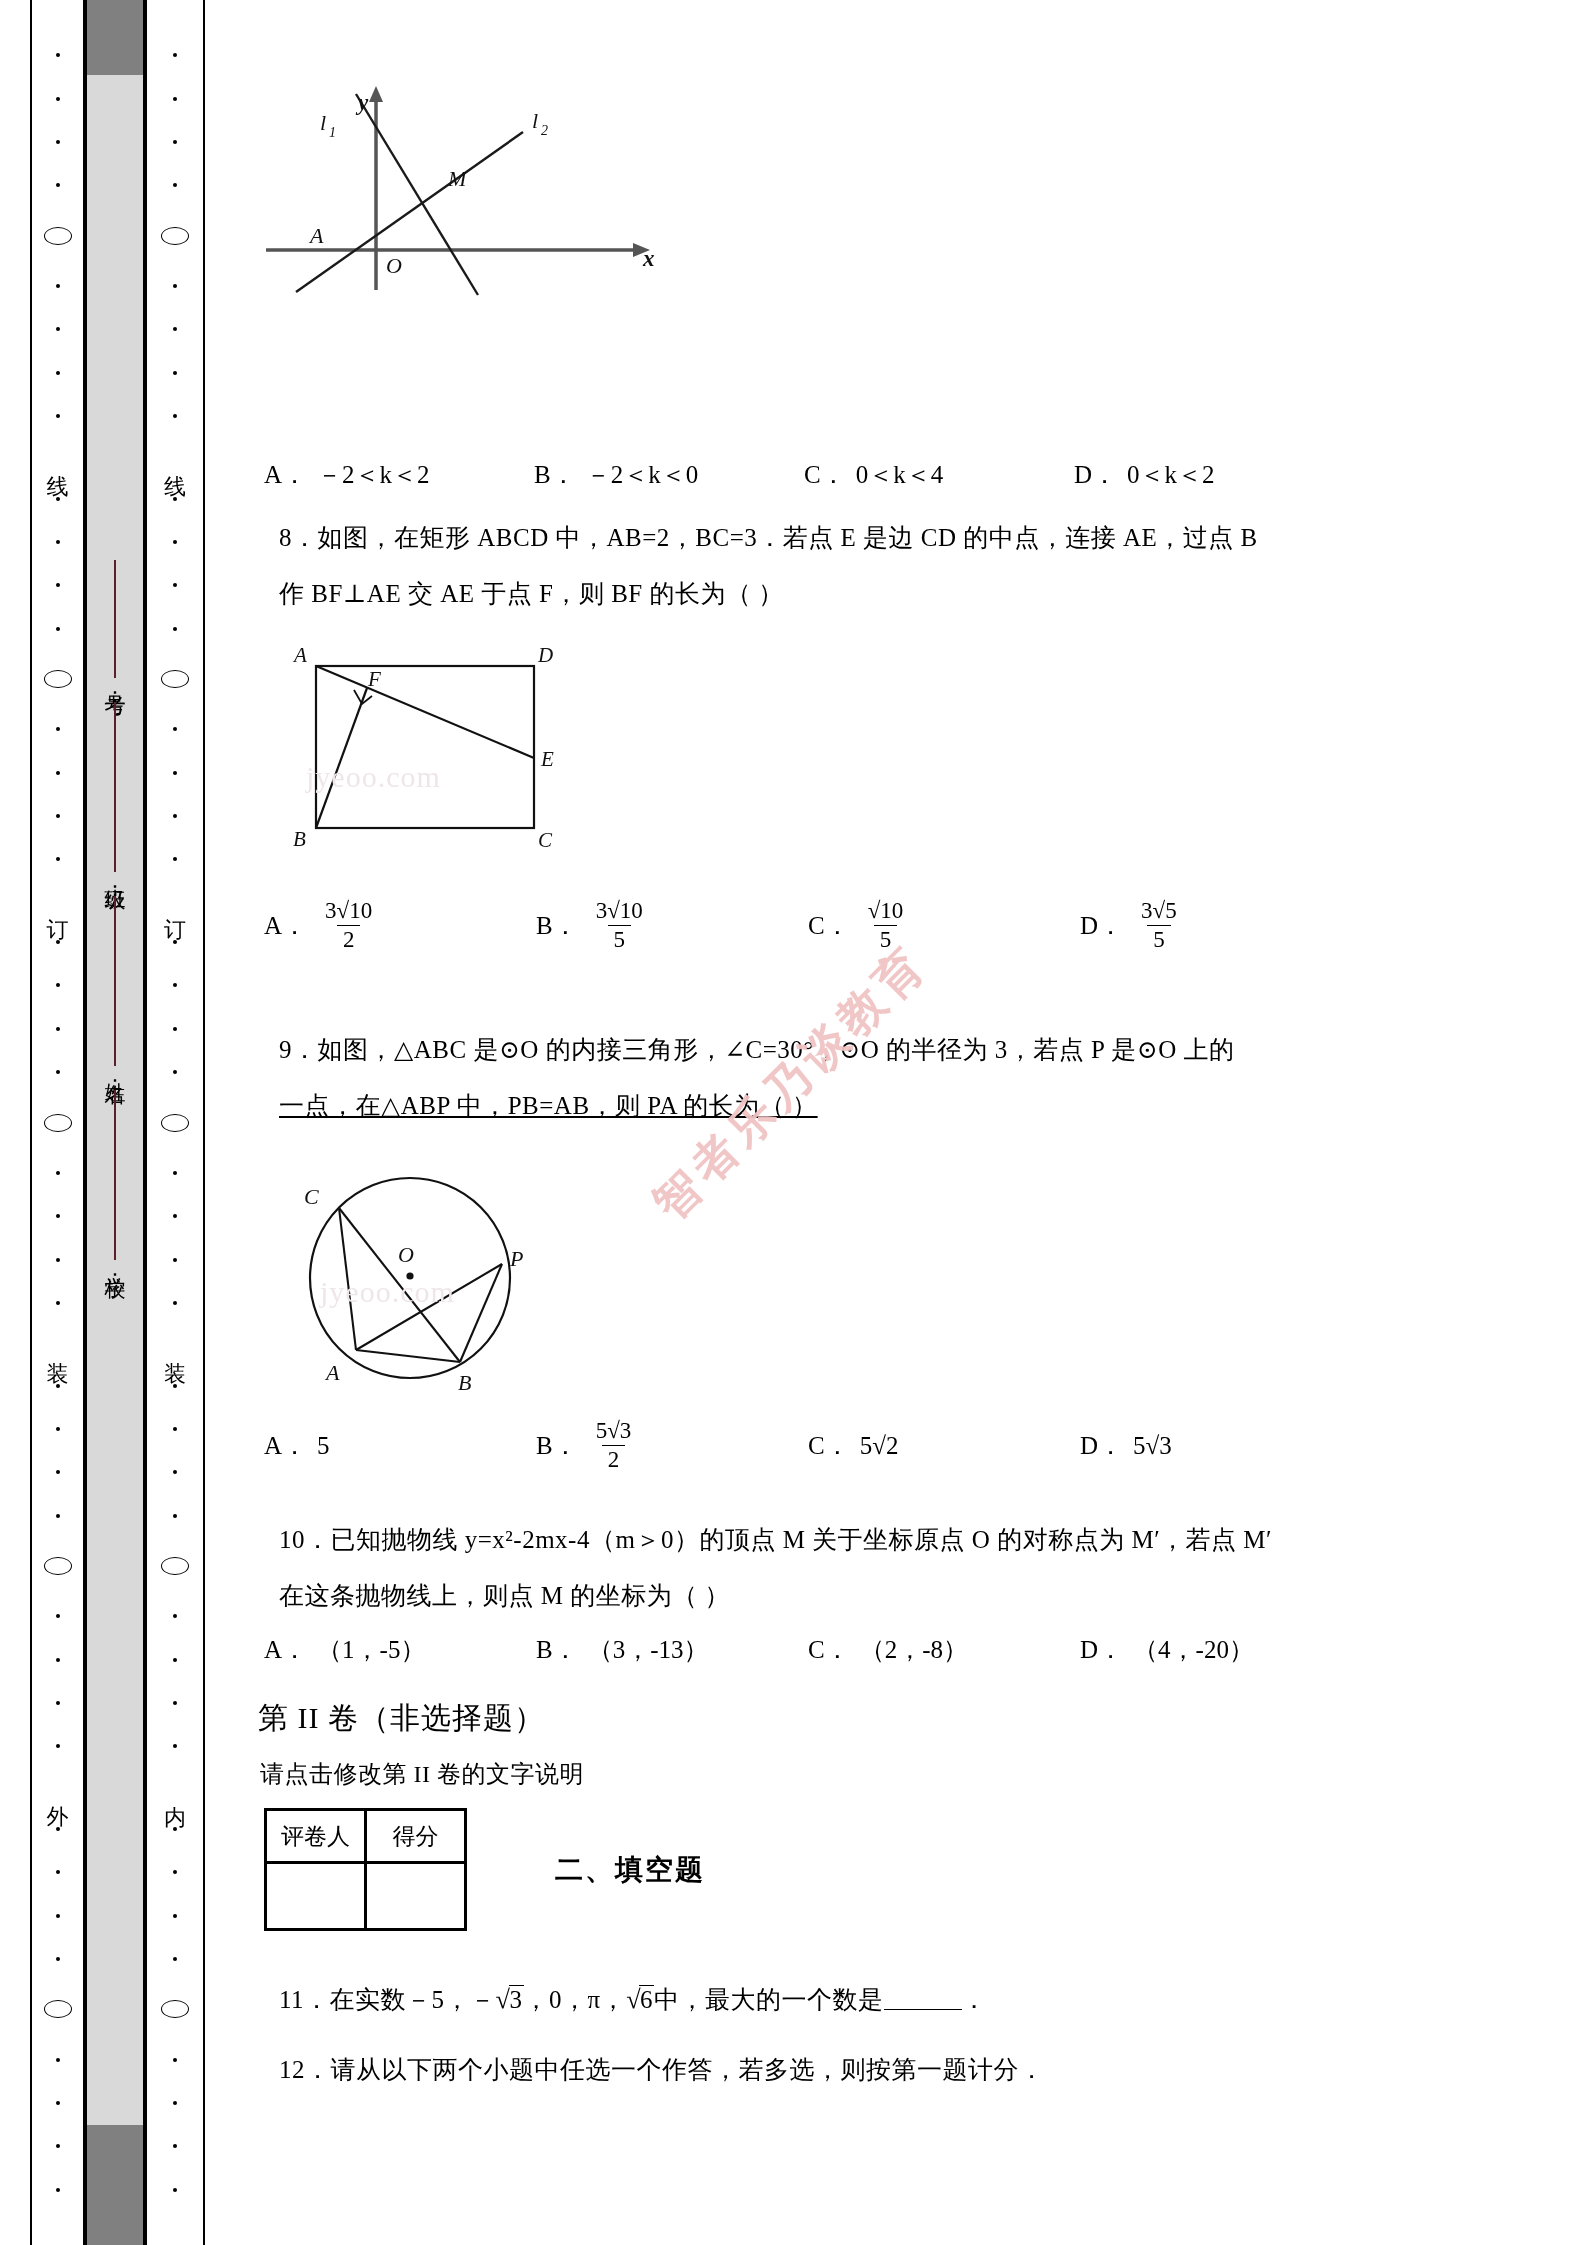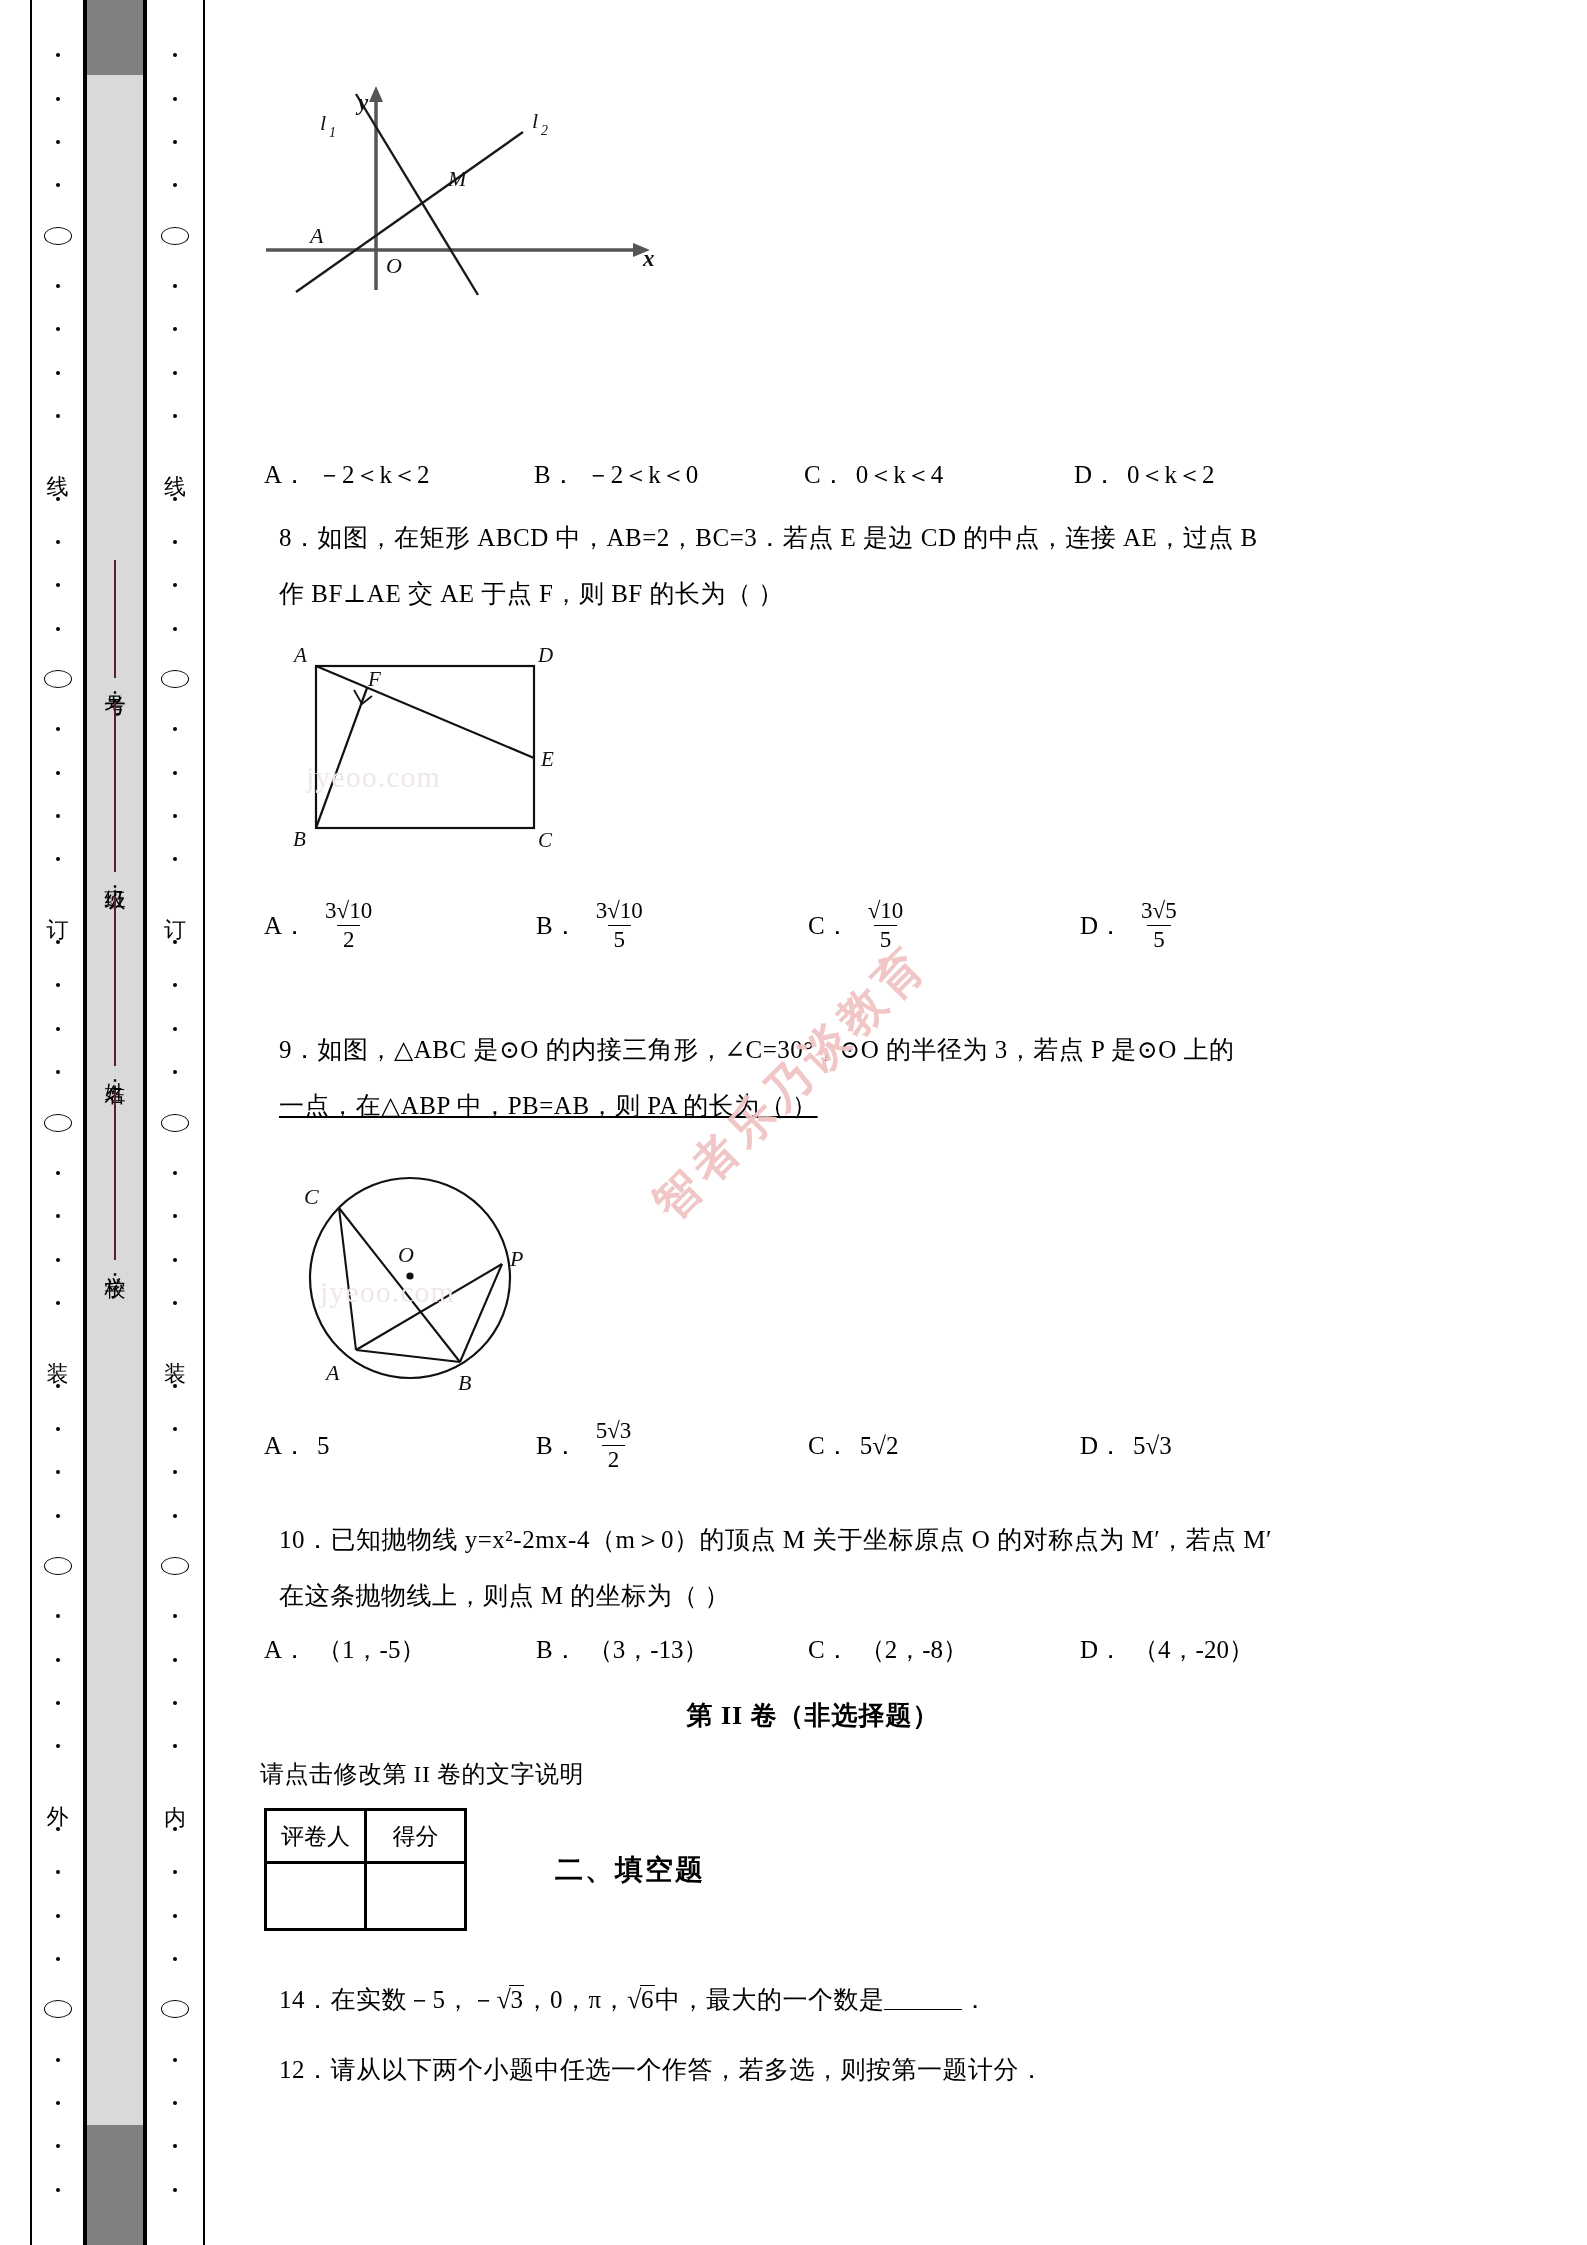--- a/index.html
+++ b/index.html
@@ -157,23 +157,23 @@
   .sqrt { display: inline-block; white-space: nowrap; }
   .sqrt > .rad { font-size: 1.05em; }
   .sqrt > .rnd {
     border-top: 1.4px solid #000;
     padding: 0 1px;
     margin-left: -2px;
   }
 
   
   .vol-title {
-    text-align: center;
-    font-size: 26px;
-    font-weight: bold;
+    text-align: left;
+    font-size: 30px;
+    font-weight: normal;
     letter-spacing: 1px;
   }
   .sub-note {
     font-size: 24px;
     letter-spacing: 0.5px;
   }
 
   
   .grade-wrap { display: flex; align-items: center; }
   .grade-tbl {
@@ -603,21 +603,21 @@
         <tr>
           <td class="blank"></td>
           <td class="blank"></td>
         </tr>
       </tbody>
         </table>
       <div class="sec-title">二、填空题</div>
     </div>
 
     <div class="q-text" style="position:absolute; left:2px; top:1972px;">
-      <span>14．</span><span>在实数－5，－</span><span class="sqrt"><span class="rad">√</span><span class="rnd">3</span></span><span>，0，π，</span><span class="sqrt"><span class="rad">√</span><span class="rnd">6</span></span><span>中，最大的一个数是</span><span class="blank-line"></span><span>．</span>
+      <span>11．</span><span>在实数－5，－</span><span class="sqrt"><span class="rad">√</span><span class="rnd">3</span></span><span>，0，π，</span><span class="sqrt"><span class="rad">√</span><span class="rnd">6</span></span><span>中，最大的一个数是</span><span class="blank-line"></span><span>．</span>
     </div>
 
     <div class="q-text" style="position:absolute; left:2px; top:2042px;">
       <span>12．</span><span>请从以下两个小题中任选一个作答，若多选，则按第一题计分．</span>
     </div>
 
 
   </div>
 
   <div class="wm" style="left:640px; top:1190px;">智者乐乃谈教育</div>

